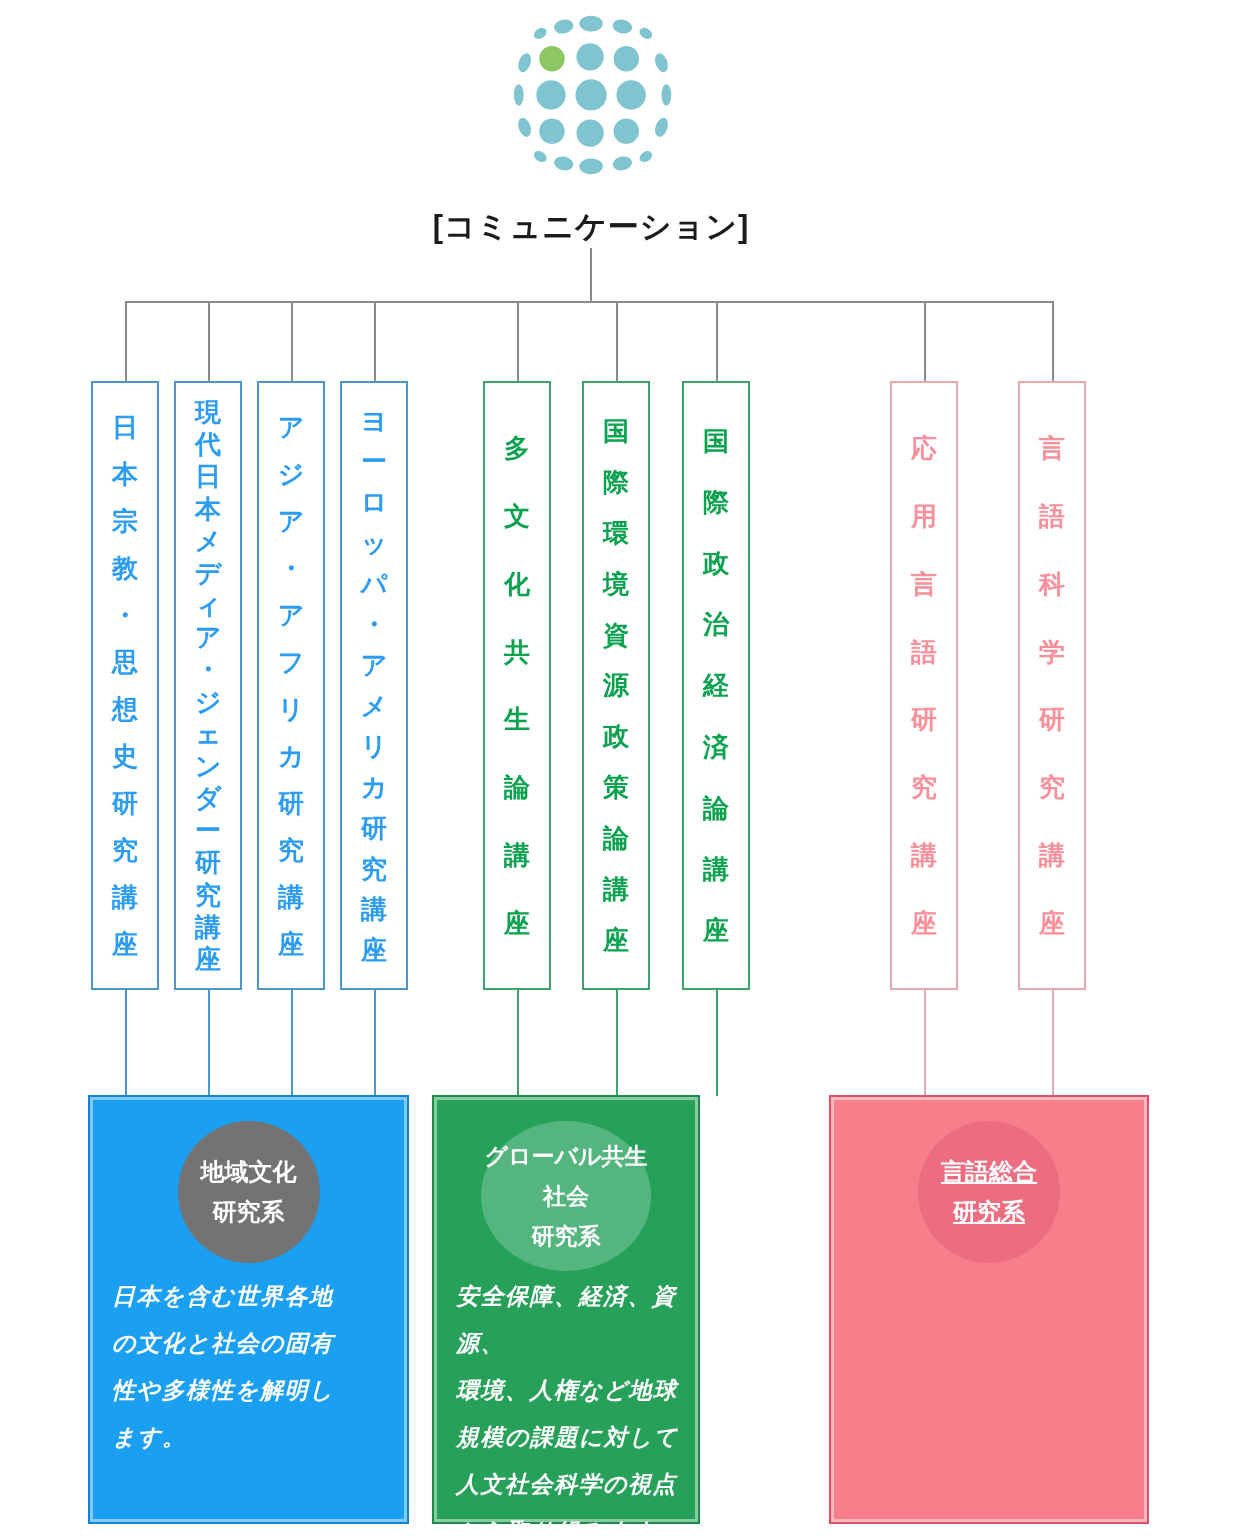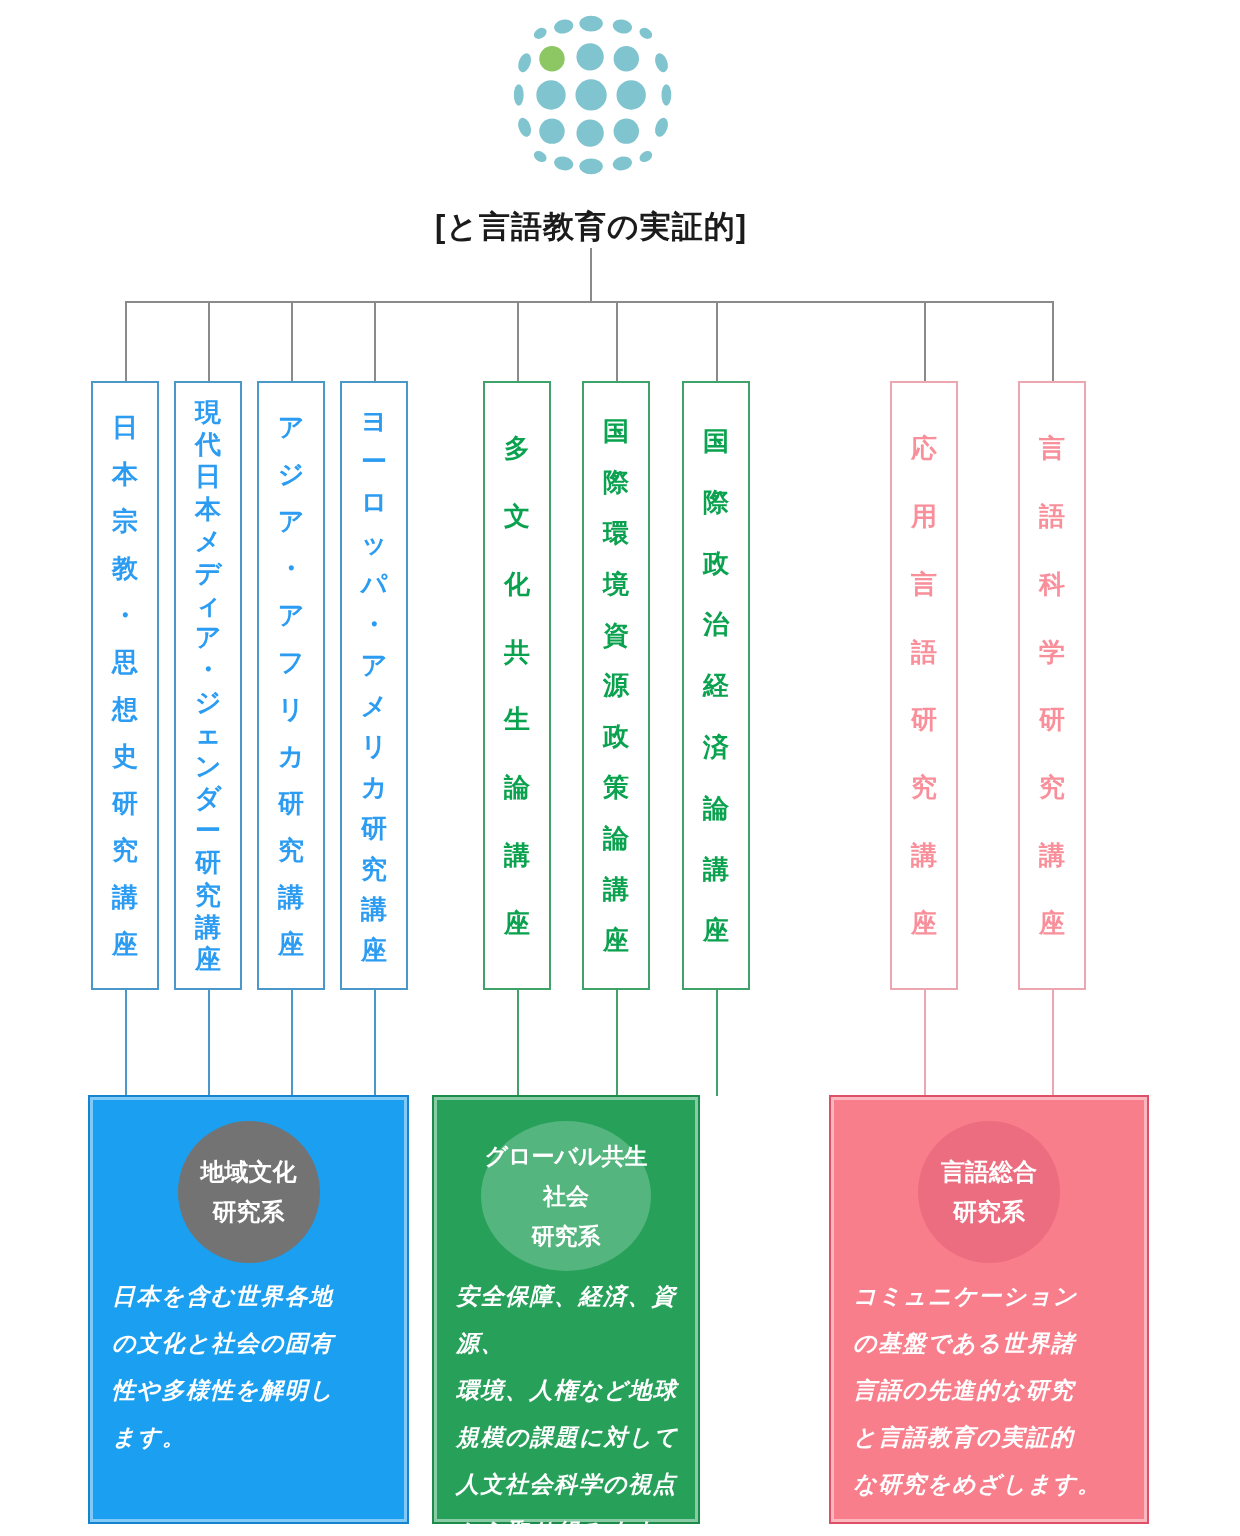--- a/index.html
+++ b/index.html
@@ -46,21 +46,21 @@
   .panel.green{left:432px;width:268px;background:#27a15a;border-color:#1d8c4b;padding-left:32px;}
   .panel.pink{left:829px;width:320px;background:#f87e8b;border-color:#dd5068;}
   .pcircle{
     position:absolute;left:50%;top:24px;transform:translateX(-50%);
     width:142px;height:142px;border-radius:50%;
     display:flex;align-items:center;justify-content:center;text-align:center;
     font-size:24px;font-weight:bold;color:#fff;line-height:40px;white-space:pre-line;
   }
   .panel.blue .pcircle{background:#737373;}
   .panel.green .pcircle{background:#54b57e;width:170px;height:150px;font-size:23px;}
-  .panel.pink .pcircle{background:#ec6d7f;}
+  .panel.pink .pcircle{background:#ec6d7f;text-decoration:underline;}
   .pdesc{
     position:absolute;left:22px;right:18px;top:176px;
     font-size:23px;font-weight:bold;color:#fff;letter-spacing:1.5px;
     line-height:47px;white-space:pre-line;text-align:left;font-style:italic;
   }
 </style>
 </head>
 <body>
 
 <div id="canvas">
@@ -93,21 +93,21 @@
       <ellipse cx="158" cy="120" rx="6" ry="10" transform="rotate(20 158 120)"></ellipse>
 
       <ellipse cx="34" cy="150" rx="7" ry="5" transform="rotate(32 34 150)"></ellipse>
       <ellipse cx="58" cy="157" rx="10" ry="7" transform="rotate(12 58 157)"></ellipse>
       <ellipse cx="86" cy="160" rx="12" ry="8"></ellipse>
       <ellipse cx="118" cy="157" rx="10" ry="7" transform="rotate(-12 118 157)"></ellipse>
       <ellipse cx="142" cy="150" rx="7" ry="5" transform="rotate(-32 142 150)"></ellipse>
     </g>
   </svg>
 
-  <div id="title">[と言語教育の実証的]</div>
+  <div id="title">[コミュニケーション]</div>
 
   <div class="gline trunk"></div>
   <div class="gline hbar"></div>
   <div class="gline gdrop" style="left:125px"></div>
   <div class="gline gdrop" style="left:208px"></div>
   <div class="gline gdrop" style="left:291px"></div>
   <div class="gline gdrop" style="left:374px"></div>
   <div class="gline gdrop" style="left:517px"></div>
   <div class="gline gdrop" style="left:616px"></div>
   <div class="gline gdrop" style="left:716px"></div>
@@ -274,20 +274,15 @@
 研究系</div>
     <div class="pdesc">安全保障、経済、資源、
 環境、人権など地球
 規模の課題に対して
 人文社会科学の視点
 から取り組みます。</div>
   </div>
   <div class="panel pink">
     <div class="pcircle">言語総合
 研究系</div>
-    <div class="pdesc">コミュニケーション
-の基盤である世界諸
-言語の先進的な研究
-と言語教育の実証的
-な研究をめざします。</div>
   </div>
 
 </div>
 
 </body></html>

